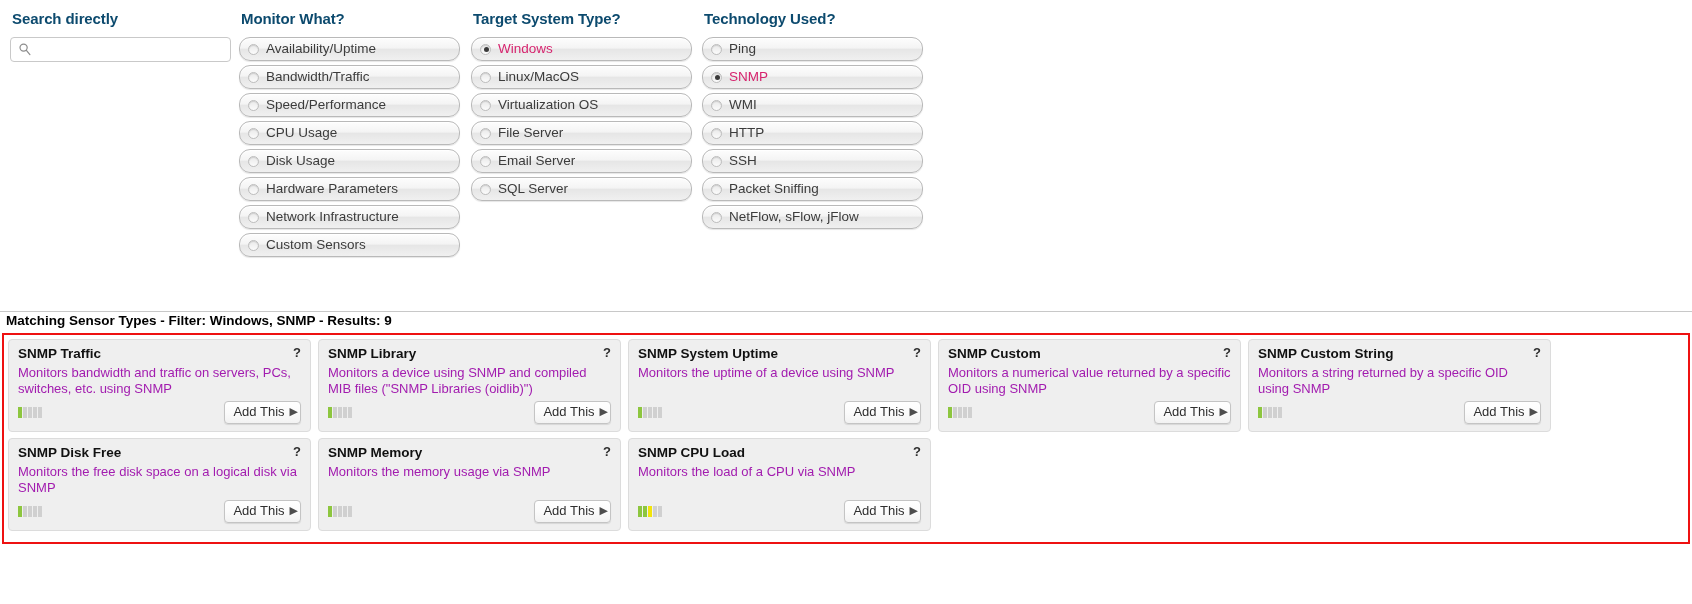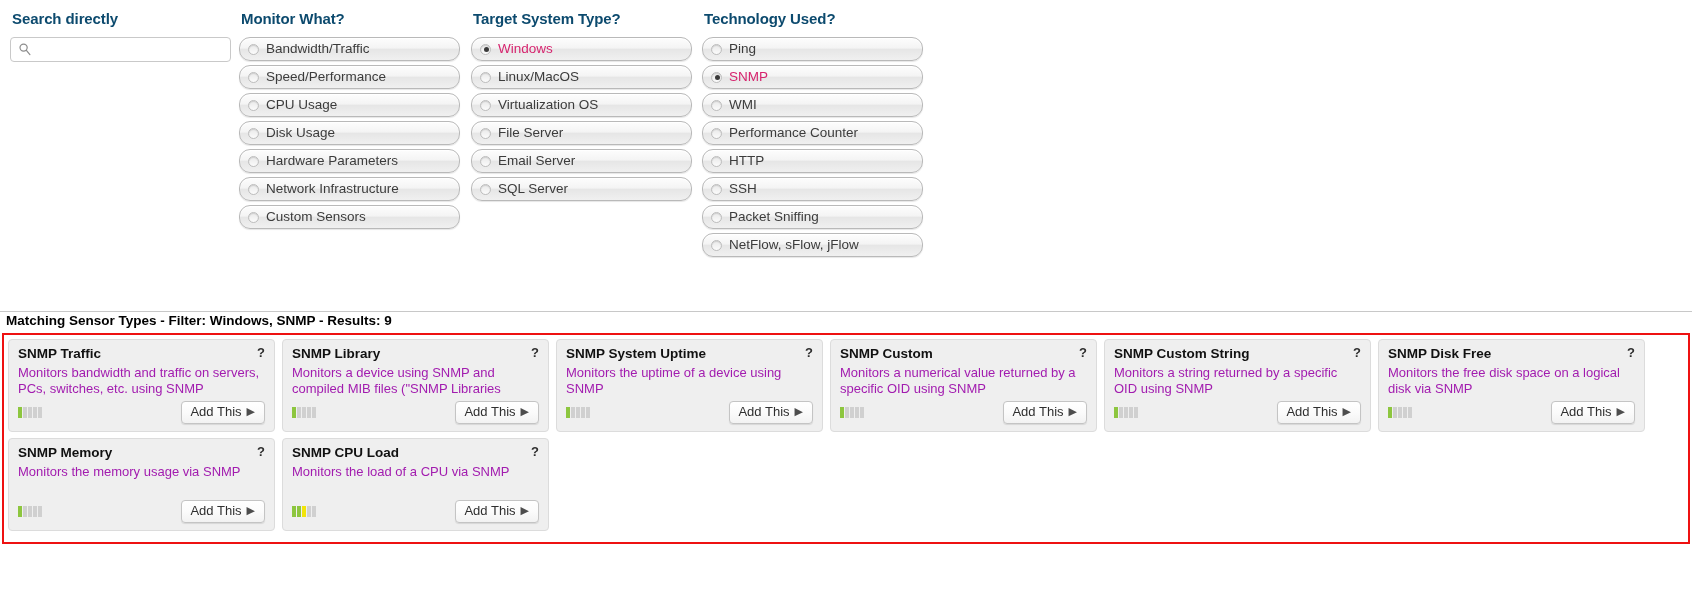--- a/index.html
+++ b/index.html
@@ -134,21 +134,21 @@
   }
   #card-grid {
     position: absolute;
     left: 4px; top: 4px;
     width: 1676px;
     display: flex;
     flex-wrap: wrap;
     align-content: flex-start;
   }
   .card {
-    width: 267px;
+    width: 303px;
     height: 93px;
     margin: 0 7px 6px 0;
     background: #efefef;
     border: 1px solid #dcdcdc;
     border-radius: 4px;
     position: relative;
     padding: 6px 9px 0 9px;
   }
   .card-title {
     font-weight: bold;
@@ -200,21 +200,21 @@
   .rating i.g { background: #8dc63f; }
   .rating i.y { background: #f2e40a; }
   .add-btn {
     border: 1px solid #c4c4c4;
     border-radius: 4px;
     background: linear-gradient(to bottom, #ffffff 0%, #fbfbfb 50%, #f2f2f2 100%);
     box-shadow: 0 1px 1px rgba(0,0,0,0.10);
     font-family: "Liberation Sans", sans-serif;
     font-size: 13px;
     color: #2f2f2f;
-    padding: 2px 9px 3px 8px;
+    padding: 2px 2px 3px 8px;
     cursor: pointer;
     white-space: nowrap;
     line-height: 15px;
   }
   .add-btn .tri {
     display: inline-block;
     margin-left: 5px;
     color: #4d4d4d;
     font-size: 11px;
     transform: translateY(-1px);
@@ -234,20 +234,24 @@
       </svg>
       <input class="search-input" type="text" value="" placeholder="" style="">
     </div>
   </div>
 
   <div class="filter-col" id="col-monitor">
     <div class="col-heading">Monitor What?</div>
     <div class="opt-list">
         <div class="opt">
           <span class="radio"></span>
+          <span class="opt-label">Availability/Uptime</span>
+        </div>
+        <div class="opt">
+          <span class="radio"></span>
           <span class="opt-label">Bandwidth/Traffic</span>
         </div>
         <div class="opt">
           <span class="radio"></span>
           <span class="opt-label">Speed/Performance</span>
         </div>
         <div class="opt">
           <span class="radio"></span>
           <span class="opt-label">CPU Usage</span>
         </div>
@@ -310,24 +314,20 @@
         <div class="opt selected">
           <span class="radio"></span>
           <span class="opt-label">SNMP</span>
         </div>
         <div class="opt">
           <span class="radio"></span>
           <span class="opt-label">WMI</span>
         </div>
         <div class="opt">
           <span class="radio"></span>
-          <span class="opt-label">Performance Counter</span>
-        </div>
-        <div class="opt">
-          <span class="radio"></span>
           <span class="opt-label">HTTP</span>
         </div>
         <div class="opt">
           <span class="radio"></span>
           <span class="opt-label">SSH</span>
         </div>
         <div class="opt">
           <span class="radio"></span>
           <span class="opt-label">Packet Sniffing</span>
         </div>

